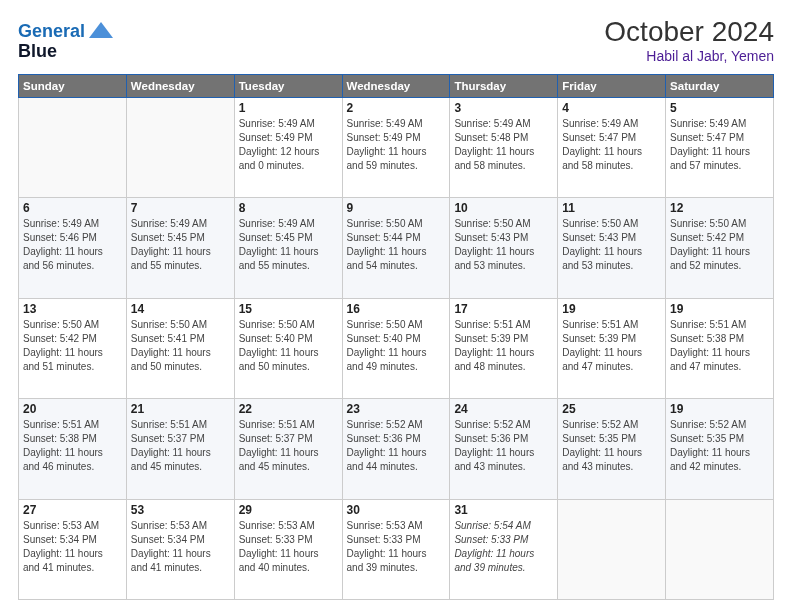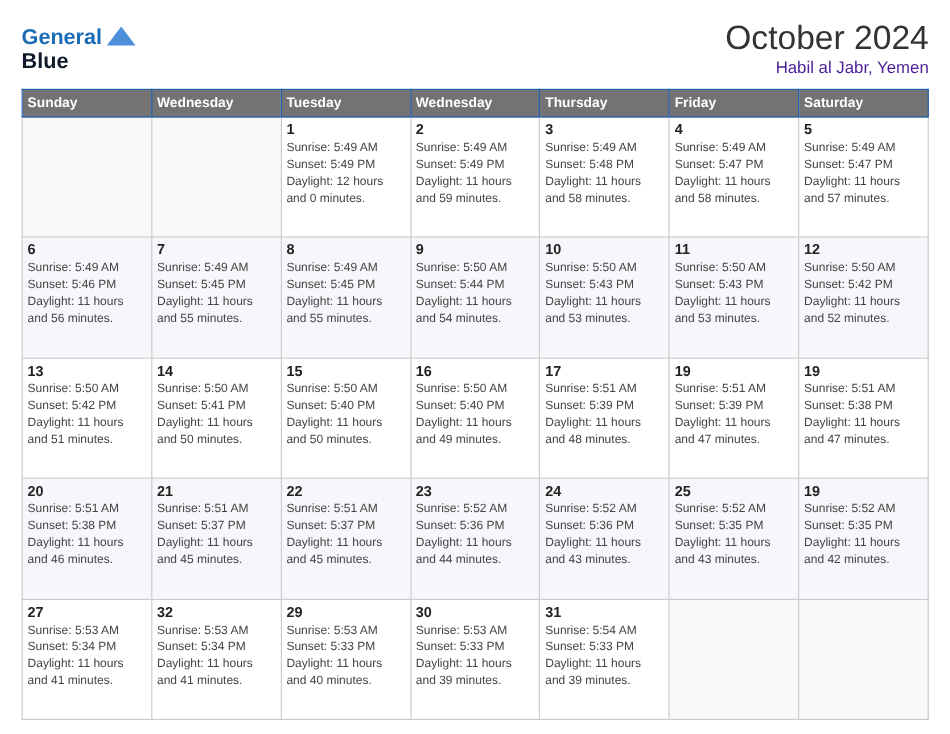--- a/index.html
+++ b/index.html
@@ -329,21 +329,21 @@
         </tr>
         <tr>
           <td>
             <span class="day-number">27</span>
             <div class="day-info" style="white-space: pre-line;">Sunrise: 5:53 AM
 Sunset: 5:34 PM
 Daylight: 11 hours
 and 41 minutes.</div>
           </td>
           <td>
-            <span class="day-number">32</span>
+            <span class="day-number">53</span>
             <div class="day-info" style="white-space: pre-line;">Sunrise: 5:53 AM
 Sunset: 5:34 PM
 Daylight: 11 hours
 and 41 minutes.</div>
           </td>
           <td>
             <span class="day-number">29</span>
             <div class="day-info" style="white-space: pre-line;">Sunrise: 5:53 AM
 Sunset: 5:33 PM
 Daylight: 11 hours
@@ -351,21 +351,21 @@
           </td>
           <td>
             <span class="day-number">30</span>
             <div class="day-info" style="white-space: pre-line;">Sunrise: 5:53 AM
 Sunset: 5:33 PM
 Daylight: 11 hours
 and 39 minutes.</div>
           </td>
           <td>
             <span class="day-number">31</span>
-            <div class="day-info" style="white-space: pre-line;">Sunrise: 5:54 AM
+            <div class="day-info" style="white-space: pre-line; font-style: italic;">Sunrise: 5:54 AM
 Sunset: 5:33 PM
 Daylight: 11 hours
 and 39 minutes.</div>
           </td>
           <td class="empty-cell"></td>
           <td class="empty-cell"></td>
         </tr>
       </tbody>
   </table>
 </div>

